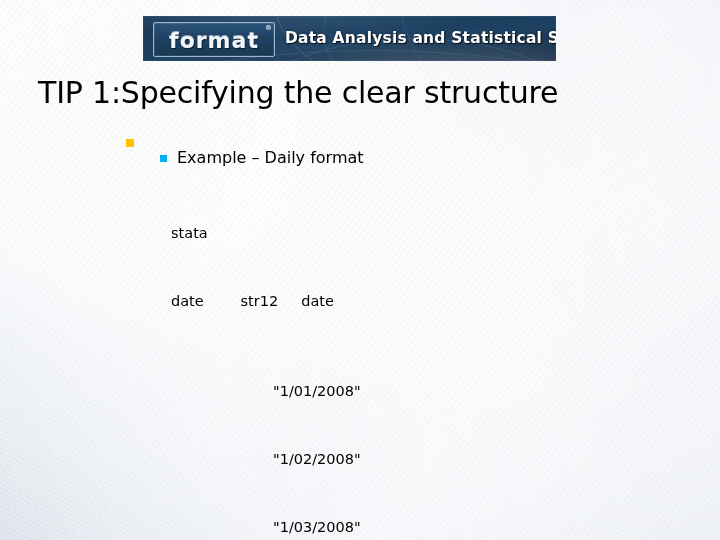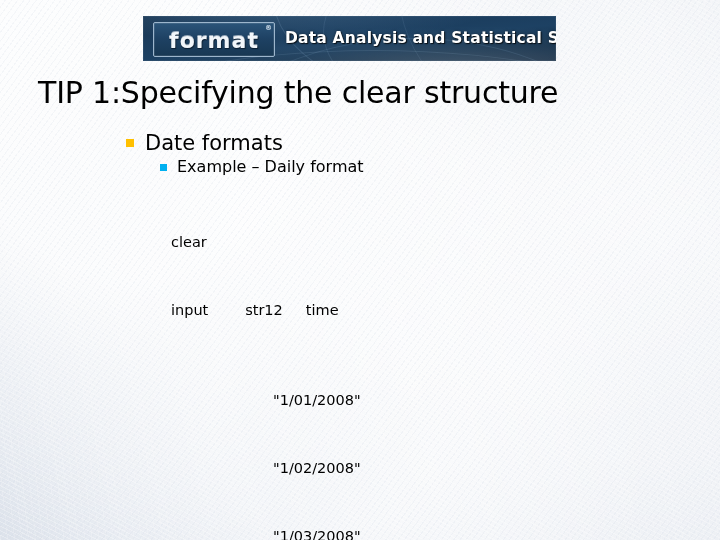--- a/index.html
+++ b/index.html
@@ -209,31 +209,30 @@
 
     <div id="banner-tagline">Data Analysis and Statistical Software</div>
   </div>
 
   <div id="title">TIP 1:Specifying the clear structure</div>
 
   <div id="body-block">
 
     <div class="bullet-row bullet-l1">
       <span class="sq sq-l1"></span>
-      <span class="lvl1-text">Date formats</span>
     </div>
 
     <div class="bullet-row bullet-l2">
       <span class="sq sq-l2"></span>
       <span class="lvl2-text">Example – Daily format</span>
     </div>
 
     <div id="code-block">
-      <div class="code-line">clear</div>
-      <div class="code-line">input        str12     time</div>
+      <div class="code-line">stata</div>
+      <div class="code-line">date        str12     date</div>
 
       <div class="code-line"><span class="indent-date"></span><span>"1/01/2008"</span></div>
       <div class="code-line"><span class="indent-date"></span><span>"1/02/2008"</span></div>
       <div class="code-line"><span class="indent-date"></span><span>"1/03/2008"</span></div>
       
       
 
       
 
       

